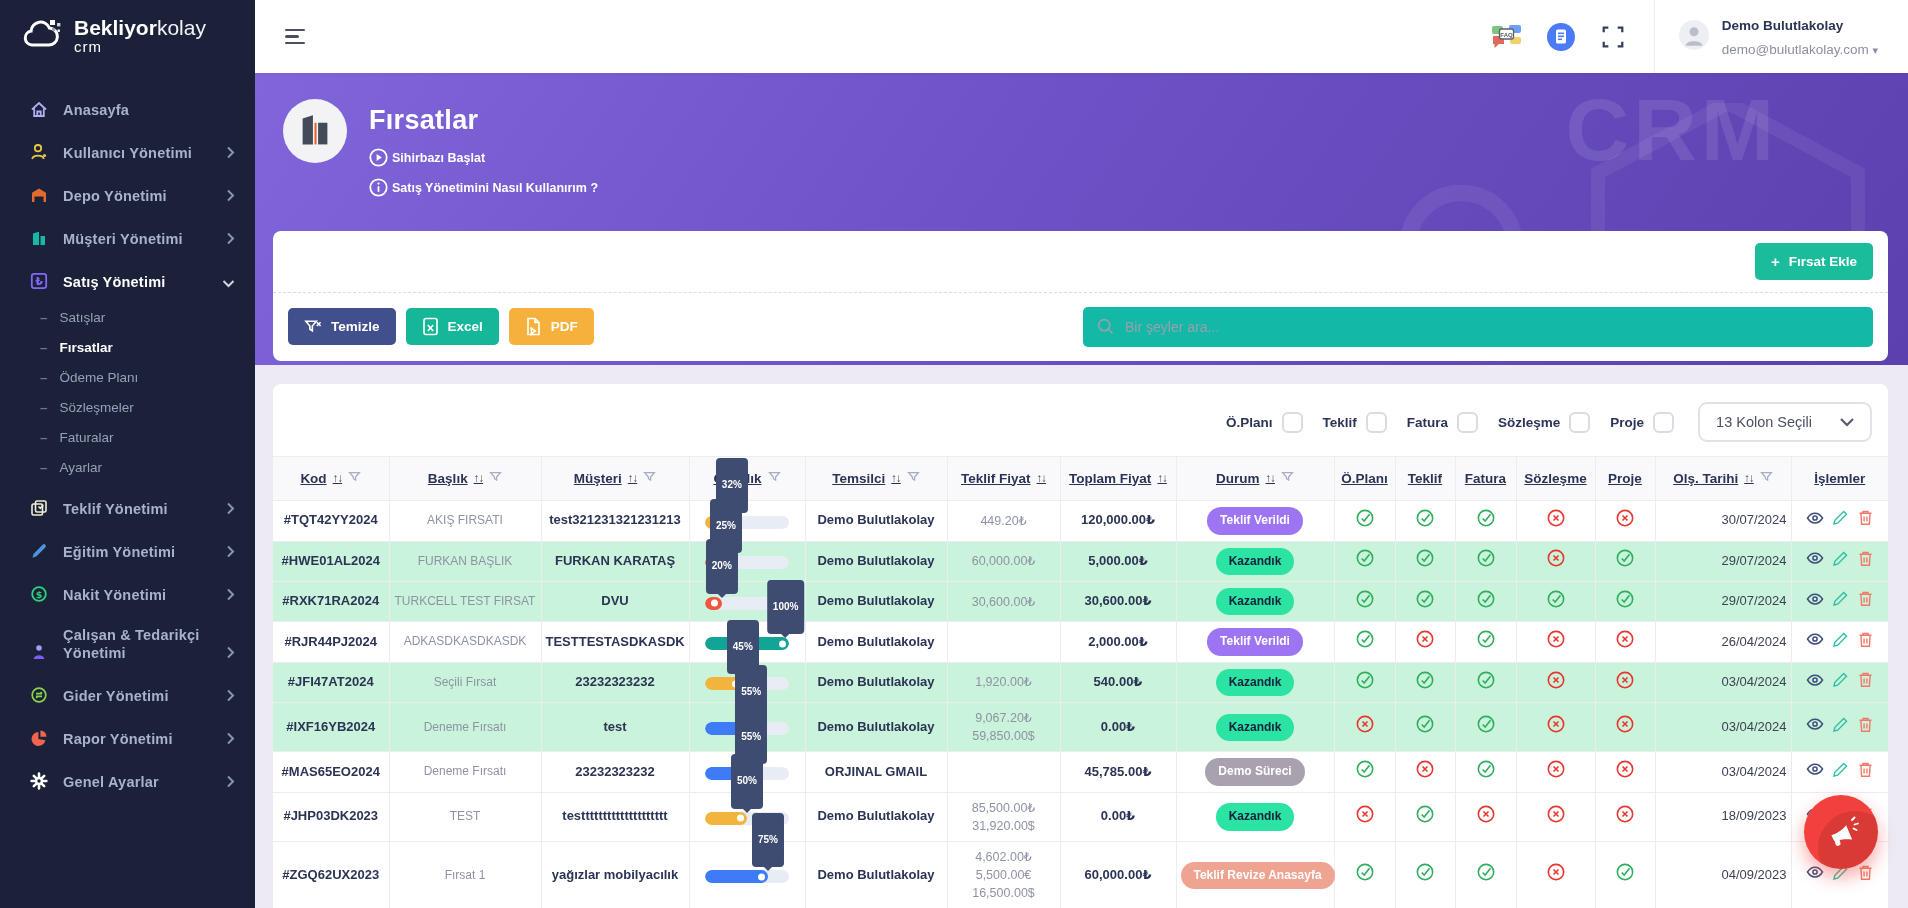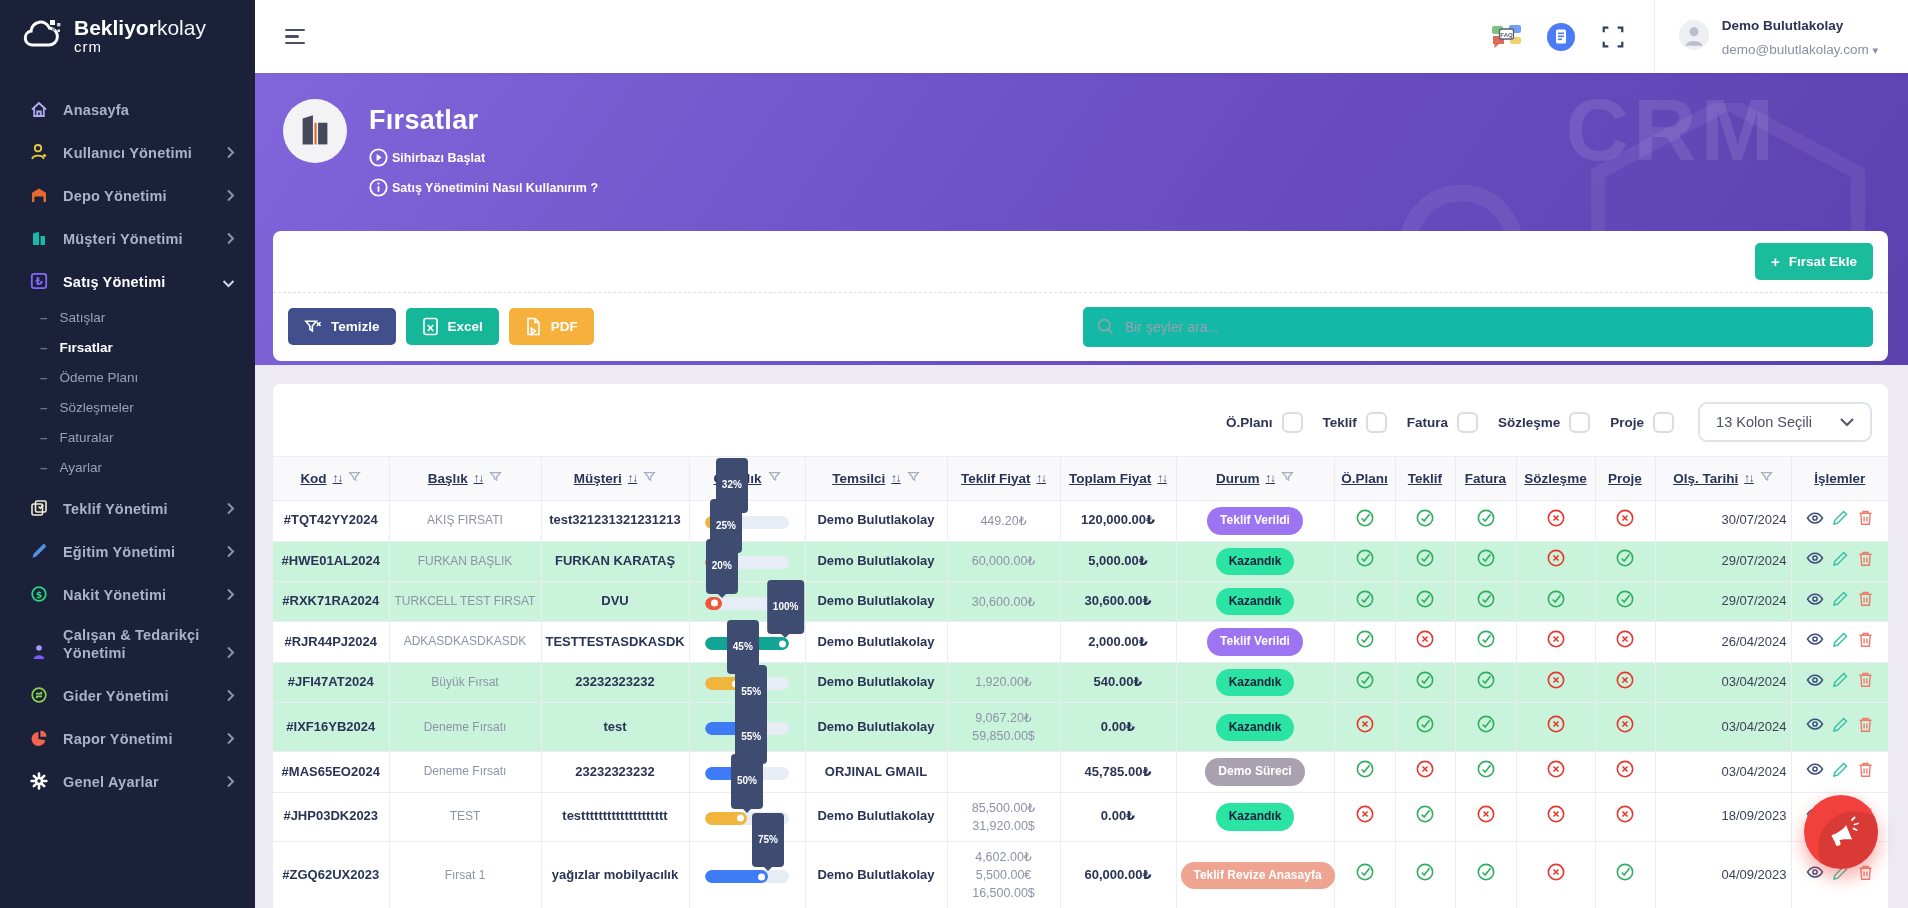--- a/index.html
+++ b/index.html
@@ -818,21 +818,21 @@
               <button class="act-btn">
                 <span><svg width="17" height="17" viewBox="0 0 24 24" fill="none" stroke="#f2796a" stroke-width="2">
                     <path d="M3.5 6h17M8.5 6V3.5h7V6M5.5 6l1 15.5h11l1-15.5"></path>
                     <path d="M10 10.5v7M14 10.5v7"></path>
                   </svg></span>
               </button>
             </span></td>
         </tr>
         <tr class="green">
           <td class="c-kod">#JFI47AT2024</td>
-          <td class="c-baslik">Büyük Fırsat</td>
+          <td class="c-baslik">Seçili Fırsat</td>
           <td class="c-musteri">23232323232</td>
           <td>
             <div class="prob-wrap">
               <span class="prob-badge" style="left:45%">45%</span>
               <div class="prob-bar">
                 <div class="prob-fill" style="width:45%;background:#f1b43c"></div>
               </div>
             </div>
           </td>
           <td class="c-temsilci">Demo Bulutlakolay</td>

